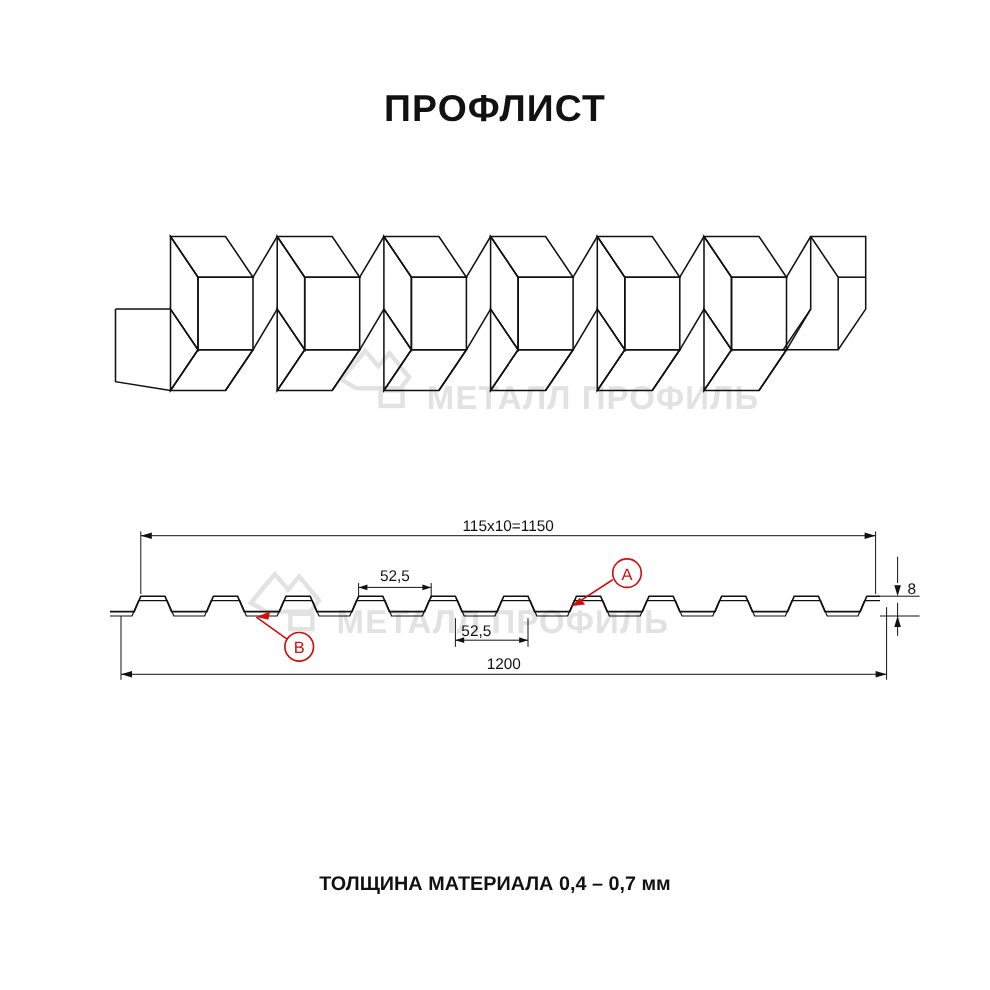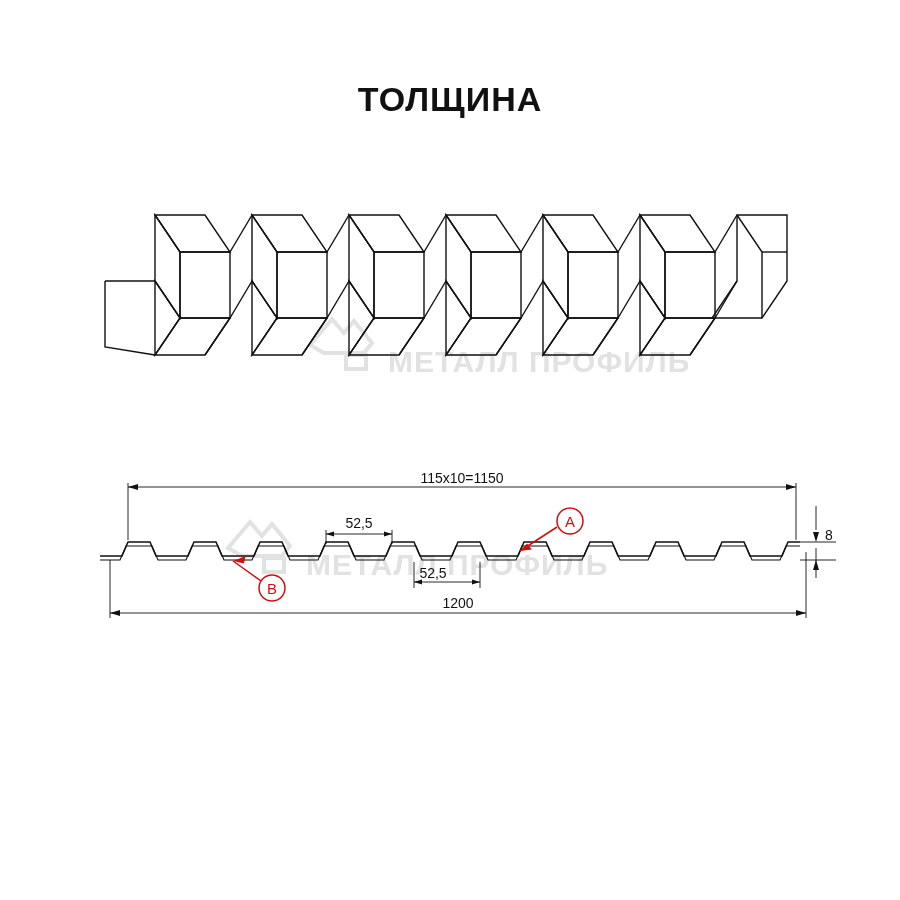--- a/index.html
+++ b/index.html
@@ -74,21 +74,22 @@
     font-weight: bold;
     fill: #e2e2e2;
     letter-spacing: 1px;
   }
 </style>
 </head>
 <body>
 
 <div id="sheet">
 
-  <div class="title">ТОЛЩИНА</div>
+  <div class="title">ПРОФЛИСТ</div>
+  <div class="footnote">ТОЛЩИНА МАТЕРИАЛА 0,4 – 0,7 мм</div>
 
   <svg class="svg-layer" viewBox="0 0 900 900" xmlns="http://www.w3.org/2000/svg">
 
     <g opacity="1">
 
       <path d="M310 345 l22 -26 12 14 10 -12 18 22 -8 10 -40 0 z" fill="none" stroke="#e2e2e2" stroke-width="4"></path>
       <rect x="346" y="355" width="20" height="14" fill="none" stroke="#e2e2e2" stroke-width="4"></rect>
       <text class="wm" x="388" y="372">МЕТАЛЛ ПРОФИЛЬ</text>
     </g>
 

